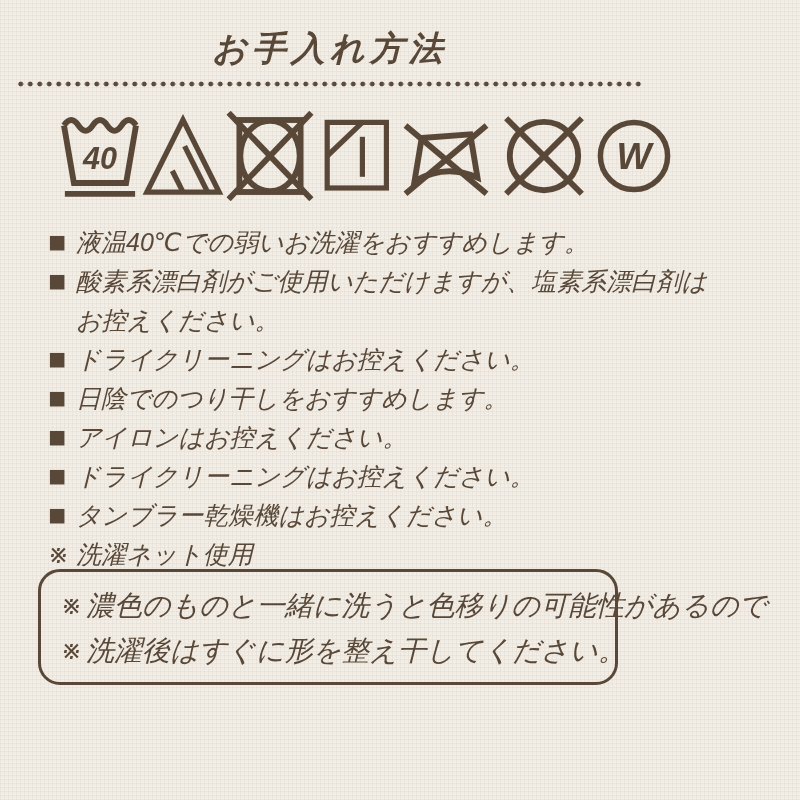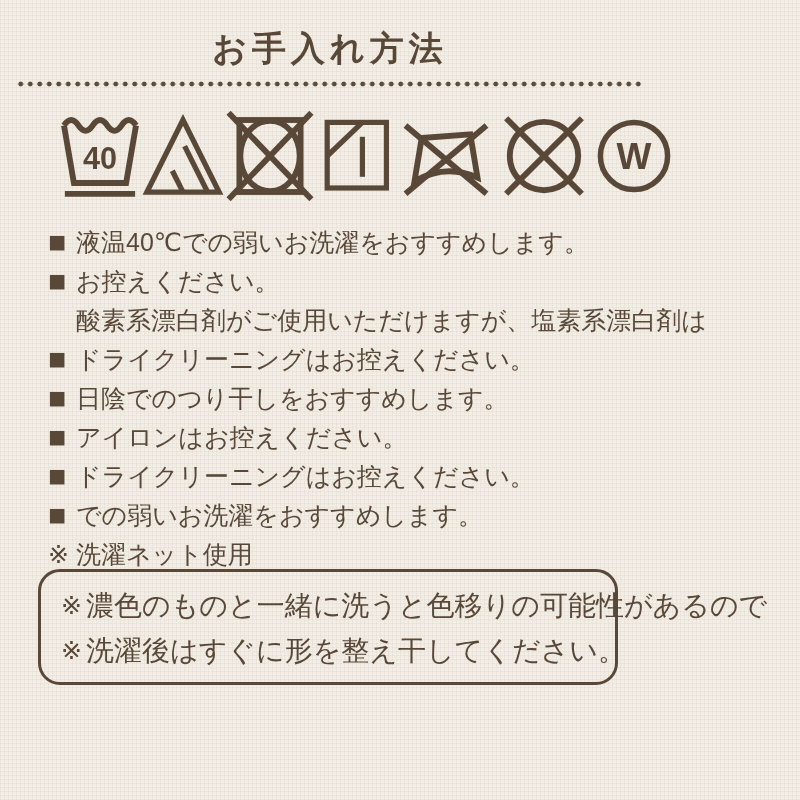--- a/index.html
+++ b/index.html
@@ -5,21 +5,21 @@
   html,body{margin:0;padding:0;}
   body{
     width:800px;height:800px;overflow:hidden;
     font-family:"Liberation Sans","DejaVu Sans",sans-serif;
     color:#594838;
     background-color:#f1ece4;
     background-image:
       repeating-linear-gradient(90deg, rgba(219,210,197,.30) 0 1px, rgba(255,255,255,0) 1px 4px),
       repeating-linear-gradient(0deg, rgba(219,210,197,.26) 0 1px, rgba(255,255,255,.18) 1px 2px, rgba(255,255,255,0) 2px 4px);
   }
-  .page{width:660px;height:800px;position:relative;}
+  .page{width:660px;height:800px;position:relative;font-style:italic;}
 
   .title{
     margin:0;padding-top:28px;height:40px;line-height:40px;
     text-align:center;font-size:34px;font-weight:bold;letter-spacing:5px;
     color:#594838;
   }
 
   .dotted{
     height:6px;margin:13px 16px 0 16px;
     background-image:radial-gradient(circle, #5c4b3b 0 2.2px, rgba(0,0,0,0) 2.7px);
@@ -116,22 +116,22 @@
 
   <div class="care-list">
 
     <div class="item">
       <span class="marker sq">■</span>
       <div class="line">液温40℃での弱いお洗濯をおすすめします。</div>
     </div>
 
     <div class="item">
       <span class="marker sq">■</span>
+      <div class="line">酸素系漂白剤がご使用いただけますが、塩素系漂白剤は</div>
       <div class="line">お控えください。</div>
-      <div class="line">酸素系漂白剤がご使用いただけますが、塩素系漂白剤は</div>
     </div>
 
     <div class="item">
       <span class="marker sq">■</span>
       <div class="line">ドライクリーニングはお控えください。</div>
     </div>
 
     <div class="item">
       <span class="marker sq">■</span>
       <div class="line">日陰でのつり干しをおすすめします。</div>
@@ -142,21 +142,21 @@
       <div class="line">アイロンはお控えください。</div>
     </div>
 
     <div class="item">
       <span class="marker sq">■</span>
       <div class="line">ドライクリーニングはお控えください。</div>
     </div>
 
     <div class="item">
       <span class="marker sq">■</span>
-      <div class="line">での弱いお洗濯をおすすめします。</div>
+      <div class="line">タンブラー乾燥機はお控えください。</div>
     </div>
 
     <div class="item">
       <span class="marker ref">※</span>
       <div class="line">洗濯ネット使用</div>
     </div>
 
   </div>
 
 

